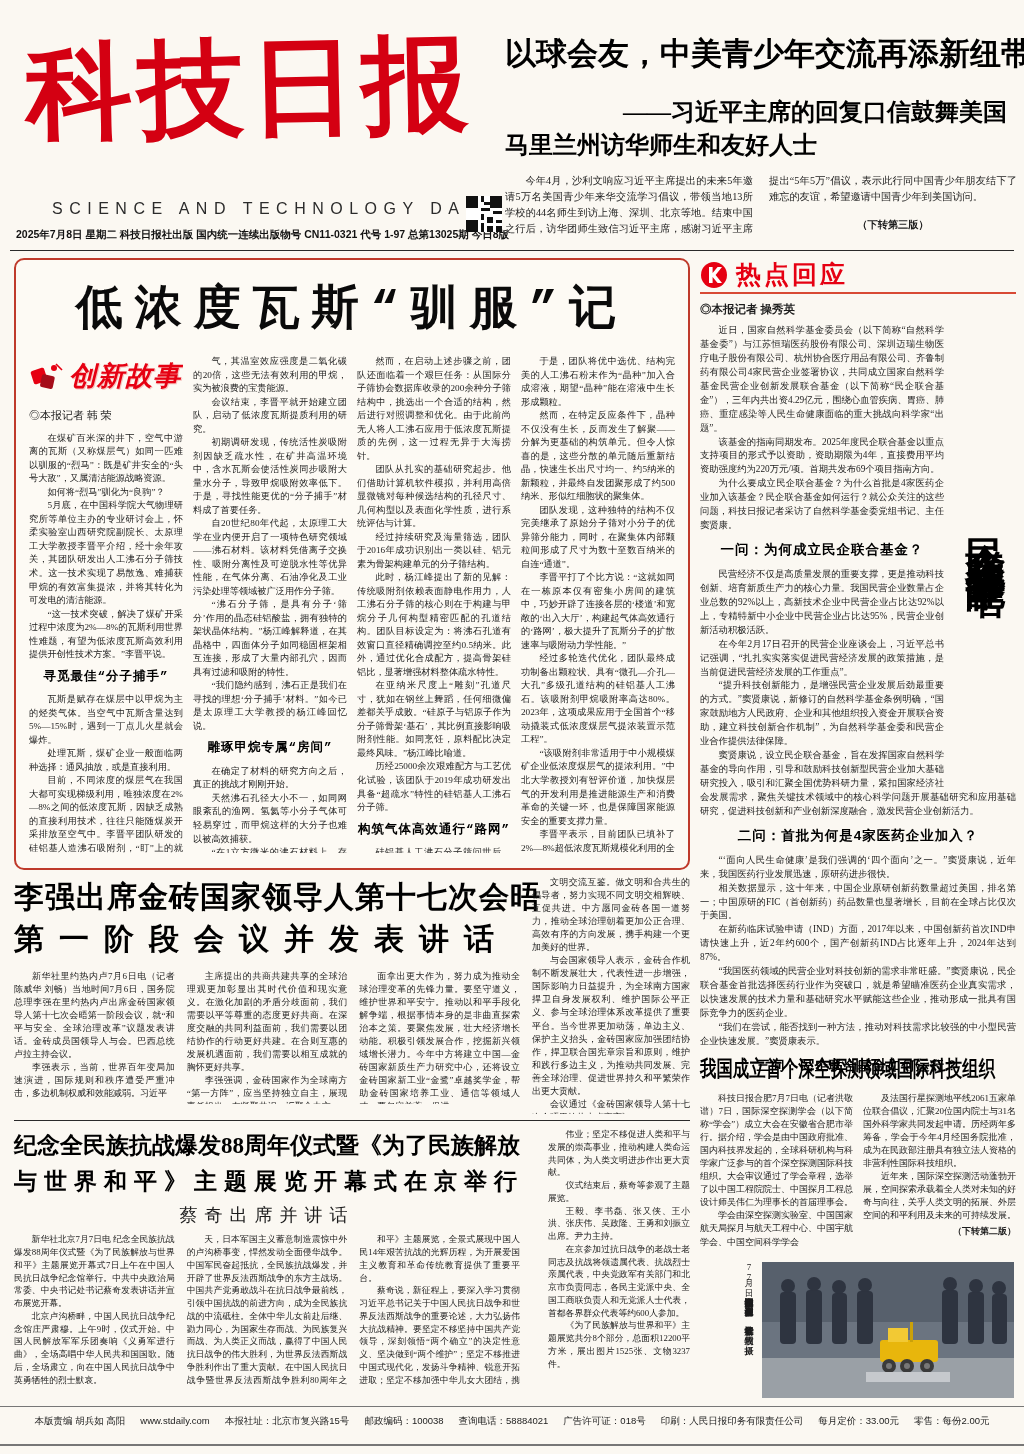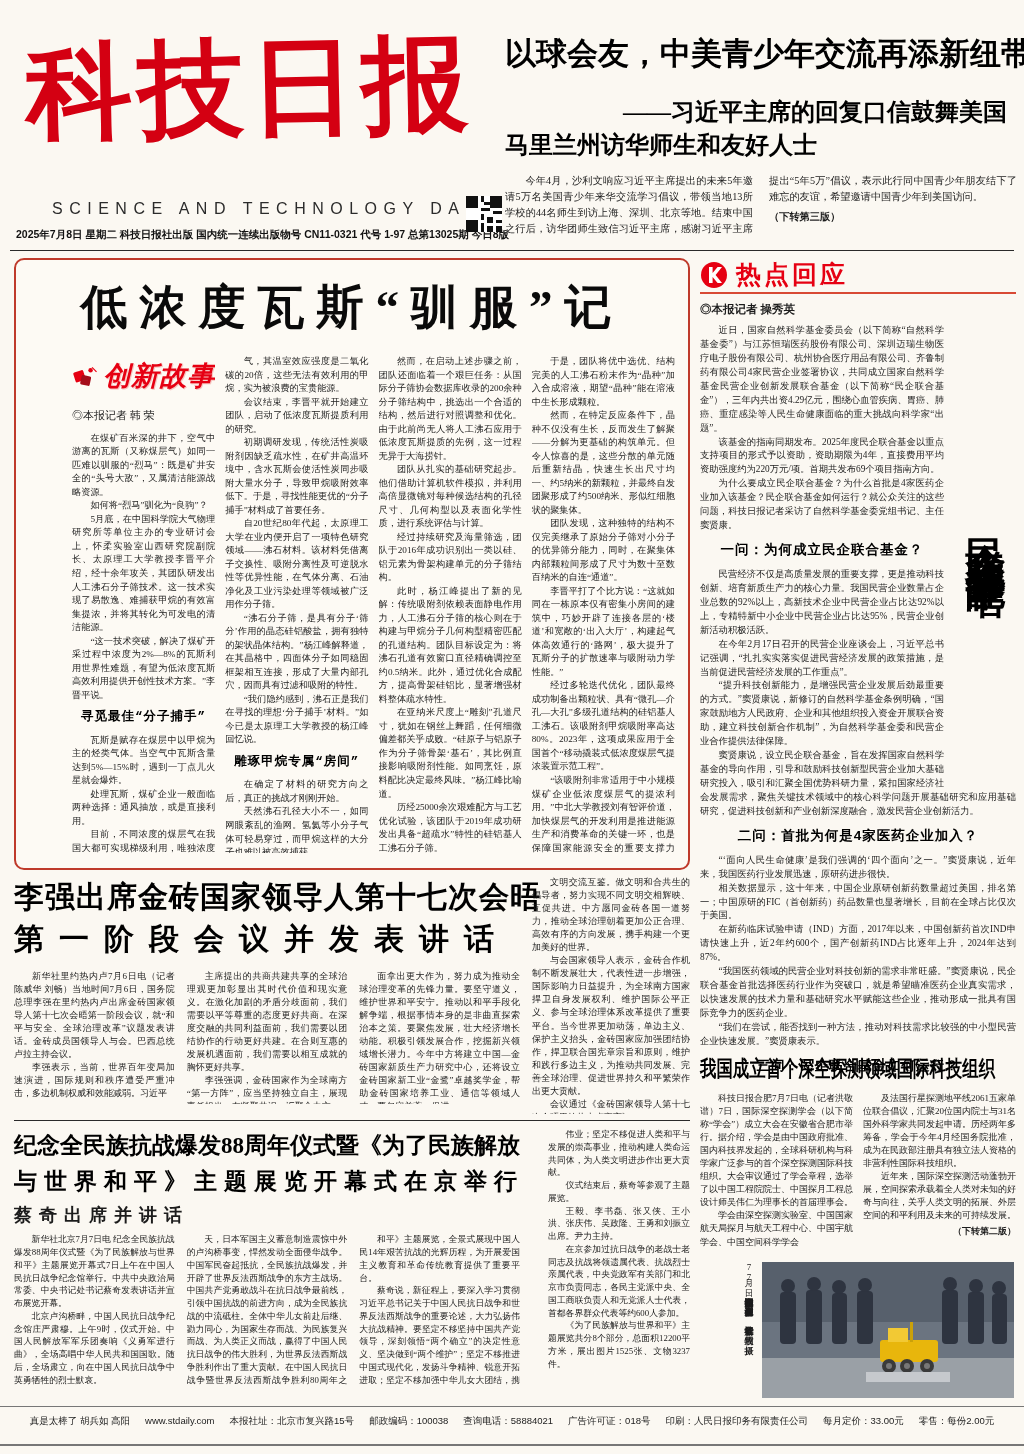--- a/index.html
+++ b/index.html
@@ -17,27 +17,27 @@
   .rule-top{position:absolute;left:10px;top:250px;width:1004px;height:1px;background:#2a2a2a;}
   
   .top-story{position:absolute;left:505px;top:12px;width:512px;}
   .top-headline{font-family:"Liberation Sans",sans-serif;font-weight:900;font-size:31px;
     letter-spacing:0px;color:#000;white-space:nowrap;}
   .top-sub{font-weight:bold;font-size:24px;line-height:1.4;color:#000;}
   .top-sub .l1{padding-left:118px;}
   .top-body{margin-top:10px;column-count:2;column-gap:16px;font-size:10.2px;line-height:1.58;
     text-align:justify;text-justify:inter-character;height:152px;overflow:hidden;}
   .top-body p{margin:0;text-indent:2em;}
-  .top-body .li-jump{text-align:left;font-weight:bold;text-indent:0;margin-top:4px;}
+  .top-body .li-jump{text-align:center;font-weight:bold;text-indent:0;margin-top:12px;}
   
   .main-box{position:absolute;left:14px;top:258px;width:676px;height:612px;box-sizing:border-box;
     border:2px solid #bf3a2b;border-radius:10px;background:#fdfaf4;padding:8px 13px;overflow:hidden;}
-  .main-headline{margin:8px 0 0;text-align:center;font-family:Liberation Serif, serif;
+  .main-headline{margin:8px 0 0;text-align:center;font-family:Liberation Mono, monospace;
     font-weight:900;font-size:47px;letter-spacing:12px;color:#0a0a0a;white-space:nowrap;}
-  .main-cols{display:flex;gap:10px;margin-top:16px;height:498px;overflow:hidden;margin-left:43px;}
+  .main-cols{display:flex;gap:10px;margin-top:16px;height:498px;overflow:hidden;}
   .mcol{flex:1;font-size:9.2px;line-height:1.47;text-align:justify;text-justify:inter-character;overflow:hidden;}
   .mcol p{margin:0;text-indent:2em;}
   .mcol h4{margin:7px 0;text-align:center;font-family:Liberation Mono, monospace;
     font-size:12.5px;font-weight:bold;letter-spacing:1px;}
   .innov{display:flex;align-items:center;gap:6px;margin:2px 0 10px;}
   .innov-label{color:#e60012;font-family:"Liberation Sans",sans-serif;font-weight:900;
     font-style:italic;font-size:27px;letter-spacing:1px;white-space:nowrap;
     text-shadow:1px 1px 0 #f6c5c0;}
   .byline{font-weight:normal;font-size:11px;margin:2px 0 9px;text-indent:0 !important;}
   
@@ -77,22 +77,22 @@
     font-size:9px;line-height:1.45;text-align:justify;text-justify:inter-character;}
   .li-cols>div{flex:1;overflow:hidden;}
   .li-cols p,.li-right p{margin:0;text-indent:2em;}
   .li-right{flex:1;height:238px;overflow:hidden;font-size:9px;line-height:1.45;text-align:justify;}
   .rule-mid{position:absolute;left:14px;top:1120px;width:676px;height:1px;background:#2a2a2a;}
   
   .memorial{position:absolute;left:14px;top:1128px;width:676px;height:272px;display:flex;gap:28px;}
   .mem-left{width:506px;}
   .mem-h{margin:0;font-weight:900;font-size:23px;line-height:1.55;color:#000;white-space:nowrap;}
   .mem-h2{letter-spacing:7px;}
-  .mem-sub{margin:4px 0 6px;font-family:"Liberation Sans",sans-serif;
-    font-weight:bold;font-size:18px;letter-spacing:7px;}
+  .mem-sub{margin:4px 0 6px;text-align:center;font-family:"Liberation Sans",sans-serif;
+    font-weight:normal;font-size:18px;letter-spacing:7px;}
   .mem-cols{display:flex;gap:12px;height:152px;overflow:hidden;font-size:8.8px;line-height:1.45;
     text-align:justify;text-justify:inter-character;}
   .mem-cols>div{flex:1;overflow:hidden;}
   .mem-cols p,.mem-right p{margin:0;text-indent:2em;}
   .mem-right{flex:1;height:272px;overflow:hidden;font-size:8.8px;line-height:1.45;text-align:justify;}
   
   .footer{position:absolute;left:0;top:1406px;width:1024px;border-top:1px solid #777;
     padding:8px 0 6px;display:flex;justify-content:center;gap:15px;
     font-family:"Liberation Sans",sans-serif;font-size:9.5px;color:#222;}
   .footer span{white-space:nowrap;}
@@ -318,21 +318,21 @@
         <circle cx="165" cy="104" r="7" fill="#3a3a3a"></circle>
         <circle cx="127" cy="104" r="3" fill="#777"></circle>
           <circle cx="145" cy="104" r="3" fill="#777"></circle>
         <circle cx="165" cy="104" r="3" fill="#777"></circle>
       </g>
       <rect x="104" y="110" width="84" height="10" fill="#c6c9cd"></rect>
     </svg>
   </figure>
 
   <footer class="footer">
-      <span class="li-s">真是太棒了 胡兵如 高阳</span>
+      <span class="li-s">本版责编 胡兵如 高阳</span>
       <span class="li-s">www.stdaily.com</span>
       <span class="li-s">本报社址：北京市复兴路15号</span>
       <span class="li-s">邮政编码：100038</span>
       <span class="li-s">查询电话：58884021</span>
       <span class="li-s">广告许可证：018号</span>
       <span class="li-s">印刷：人民日报印务有限责任公司</span>
       <span class="li-s">每月定价：33.00元</span>
       <span class="li-s">零售：每份2.00元</span>
     </footer>
   <div class="rule-bottom"></div>

